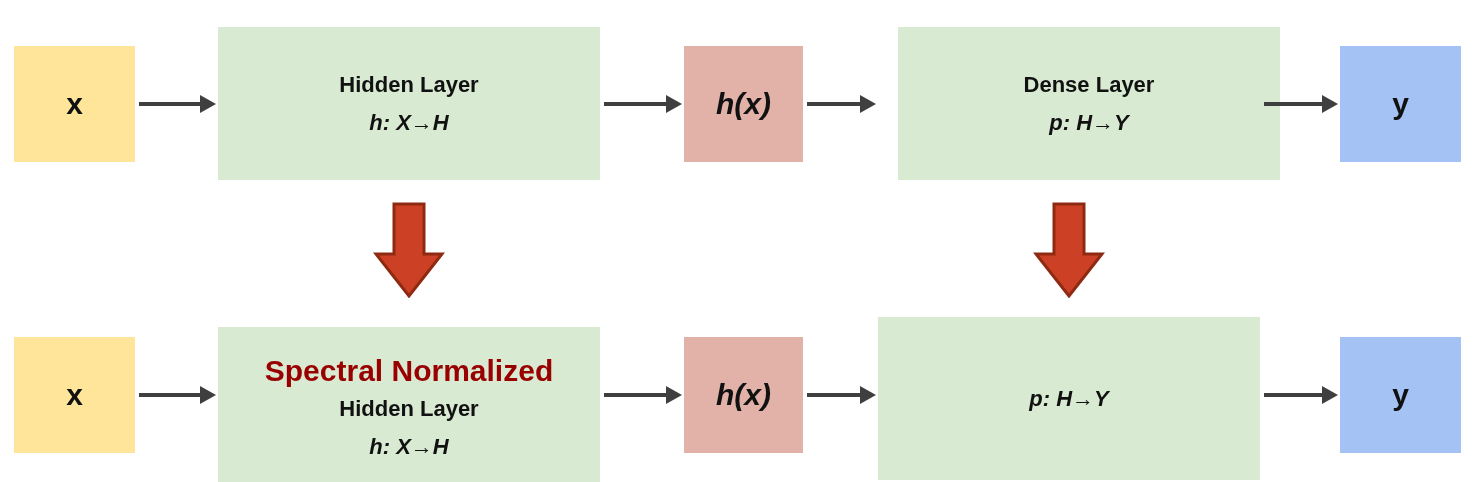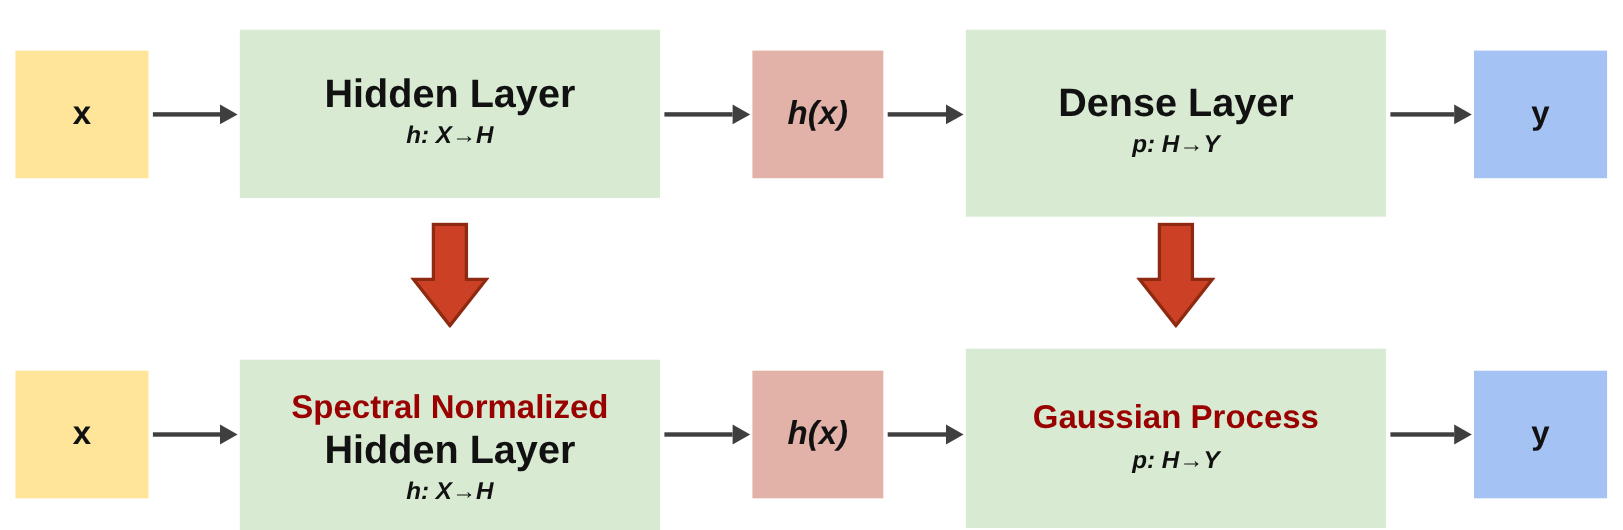--- a/index.html
+++ b/index.html
@@ -35,21 +35,21 @@
     text-align: center;
     color: var(--text);
     font-weight: bold;
   }
   .fill-input   { background: var(--input-fill); }
   .fill-layer   { background: var(--layer-fill); }
   .fill-feature { background: var(--feature-fill); font-style: italic; }
   .fill-output  { background: var(--output-fill); }
 
   .node-label { font-size: 30px; font-weight: bold; }
-  .layer-title { font-size: 36px; line-height: 38px; font-weight: bold; }
+  .layer-title { font-size: 22px; line-height: 38px; font-weight: bold; }
   .layer-mapping { font-size: 22px; line-height: 38px; font-weight: bold; font-style: italic; }
   .layer-highlight { font-size: 30px; line-height: 38px; font-weight: bold; color: var(--highlight); }
 
   .connector {
     position: absolute;
     height: 4px;
     background: var(--connector);
   }
   .connector::after {
     content: "";
@@ -88,21 +88,21 @@
   </div>
 
   <div class="connector" style="left:604px; top:102px; width:62px"></div>
 
   <div class="box fill-feature" style="left:684px; top:46px; width:119px; height:116px">
     <span class="node-label">h(x)</span>
   </div>
 
   <div class="connector" style="left:807px; top:102px; width:53px"></div>
 
-  <div class="box fill-layer" style="left:878px; top:27px; width:382px; height:170px">
+  <div class="box fill-layer" style="left:898px; top:27px; width:382px; height:153px">
     <span class="layer-title">Dense Layer</span>
     <span class="layer-mapping">p: H→Y</span>
   </div>
 
   <div class="connector" style="left:1264px; top:102px; width:58px"></div>
 
   <div class="box fill-output" style="left:1340px; top:46px; width:121px; height:116px">
     <span class="node-label">y</span>
   </div>
 
@@ -128,21 +128,20 @@
 
   <div class="connector" style="left:604px; top:393px; width:62px"></div>
 
   <div class="box fill-feature" style="left:684px; top:337px; width:119px; height:116px">
     <span class="node-label">h(x)</span>
   </div>
 
   <div class="connector" style="left:807px; top:393px; width:53px"></div>
 
   <div class="box fill-layer" style="left:878px; top:317px; width:382px; height:163px">
-    <span class="layer-highlight">Gaussian Process</span>
     <span class="layer-mapping">p: H→Y</span>
   </div>
 
   <div class="connector" style="left:1264px; top:393px; width:58px"></div>
 
   <div class="box fill-output" style="left:1340px; top:337px; width:121px; height:116px">
     <span class="node-label">y</span>
   </div>
 
 </div>

